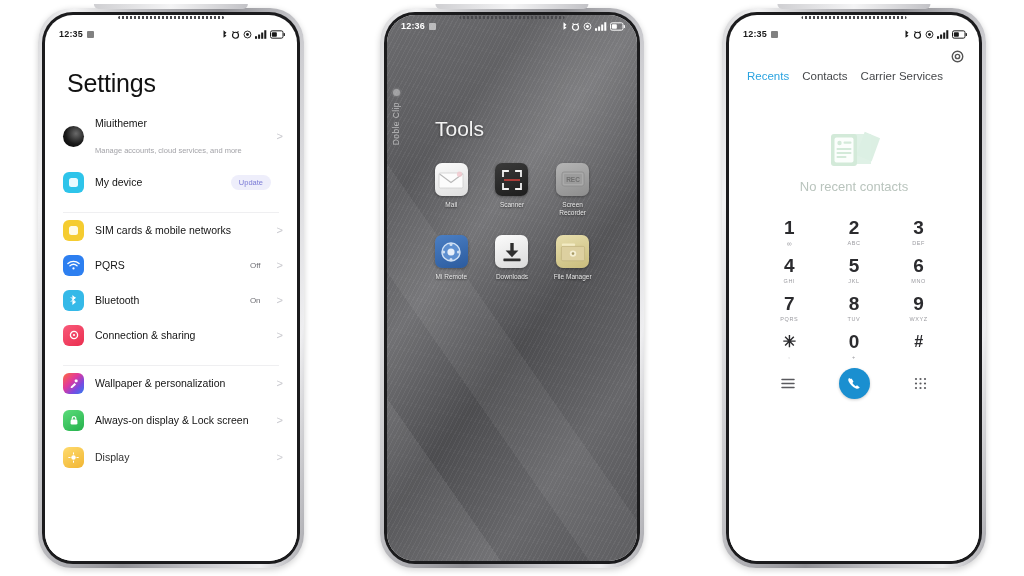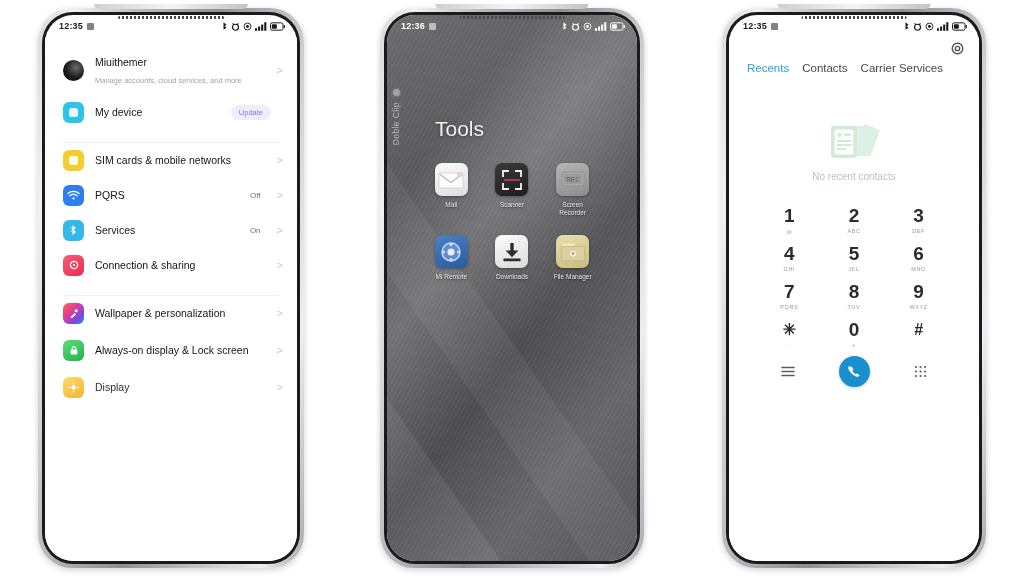--- a/index.html
+++ b/index.html
@@ -52,21 +52,21 @@
   
   .statusbar {
     position: relative; z-index: 30;
     height: 22px;
     display: flex; align-items: center;
     justify-content: space-between;
     padding: 0 12px 0 14px;
     font-size: 9px; font-weight: 600;
     letter-spacing: .2px;
   }
-  .statusbar.dark { color: #1a1a1a; }
+  .statusbar.dark { color: #1a1a1a; margin-top: 8px; }
   .statusbar.light { color: #ffffff; }
   .sb-left { display: flex; align-items: center; gap: 4px; }
   .sb-right { display: flex; align-items: center; gap: 3px; }
   .sb-sim {
     width: 7px; height: 7px;
     border-radius: 1px;
     background: currentColor;
     opacity: .55;
   }
   .ico { display:inline-block; line-height:0; }
@@ -102,21 +102,21 @@
   .app-ico {
     width: 21px; height: 21px;
     border-radius: 6px;
     flex: 0 0 21px;
     display: flex; align-items: center; justify-content: center;
     position: relative;
   }
   .app-ico.round { border-radius: 50%; }
   .row-text { flex: 1 1 auto; min-width: 0; }
   .row-label { font-size: 10.5px; color: #141414; line-height: 1.25; }
-  .row-sub { font-size: 7.5px; color: #a3a3a8; line-height: 1.3; margin-top: 7px; }
+  .row-sub { font-size: 7.5px; color: #a3a3a8; line-height: 1.3; margin-top: 16px; }
   .row-value { font-size: 8px; color: #6f6f75; margin-right: 5px; }
   .chev { color: #c9c9ce; font-size: 11px; line-height: 1; }
   .badge {
     font-size: 7.5px; color: #7b7bd6;
     background: #eeeefb;
     border-radius: 9px;
     padding: 3px 8px;
     margin-right: 12px;
   }
   .row-cut { opacity: .9; }
@@ -205,21 +205,21 @@
     height: 25px; border-radius: 13px;
     background: #f2f2f4;
     display: flex; align-items: center; gap: 7px; padding: 0 11px;
   }
   .search-pill2 .ph { font-size: 8.5px; color: #a0a0a6; }
   .empty {
     flex: 0 0 auto;
     margin-top: 46px;
     display: flex; flex-direction: column; align-items: center; gap: 5px;
   }
-  .empty-label { font-size: 10px; color: #b9c4bd; }
+  .empty-label { font-size: 13px; color: #b9c4bd; }
   .keypad {
     margin-top: 24px;
     display: grid;
     grid-template-columns: repeat(3,1fr);
     row-gap: 9px;
     padding: 0 28px;
   }
   .key { display:flex; flex-direction:column; align-items:center; justify-content:center; }
   .key-num { font-size: 19px; font-weight: 700; color: #2b2b2e; line-height: 1; }
   .key-num.sym { font-size: 16px; font-weight: 700; }
@@ -285,20 +285,21 @@
                 <svg width="15" height="9" viewBox="0 0 18 10">
                   <rect x="0.6" y="0.6" width="15" height="8.8" rx="2" fill="none" stroke="currentColor" stroke-width="1.2"></rect>
                   <rect x="2.2" y="2.2" width="6" height="5.6" rx="1" fill="currentColor"></rect>
                   <rect x="16.4" y="3.2" width="1.5" height="3.6" rx=".7" fill="currentColor"></rect>
                 </svg>
               </span>
           </div>
         </div>
 
         <div class="settings-body">
+          <div class="settings-title">Settings</div>
 
 
           <div class="list">
 
             <div class="row row-tall">
               <div class="app-ico round" style="background:radial-gradient(circle at 62% 36%, #6a6a6a 0%, #1a1a1a 55%, #000 100%);"></div>
               <div class="row-text">
                 <div class="row-label">Miuithemer</div>
                 <div class="row-sub">Manage accounts, cloud services, and more</div>
               </div>
@@ -344,21 +345,21 @@
             </div>
 
             <div class="row">
               <div class="app-ico" style="background:#35b9e8;">
                 <svg width="8" height="12" viewBox="0 0 8 12">
                     <path d="M2.4 1l3.4 2.9L2.4 6.6V1zM2.4 5.4l3.4 2.9L2.4 11V5.4z" fill="#fff"></path>
                     <path d="M0.8 3.2l4.6 4.6M0.8 7.8l4.6-4.6" stroke="#fff" stroke-width=".9"></path>
                   </svg>
               </div>
               <div class="row-text">
-                <div class="row-label">Services</div>
+                <div class="row-label">Bluetooth</div>
               </div>
               <span class="row-value">On</span>
               <span class="chev">&gt;</span>
             </div>
 
             <div class="row">
               <div class="app-ico" style="background:linear-gradient(145deg,#f95a7a,#ea2e4f);">
                 <svg width="12" height="12" viewBox="0 0 12 12">
                     <circle cx="6" cy="6" r="3.6" fill="none" stroke="#fff" stroke-width="1.3"></circle>
                     <circle cx="6" cy="6" r="1.1" fill="#fff"></circle>

